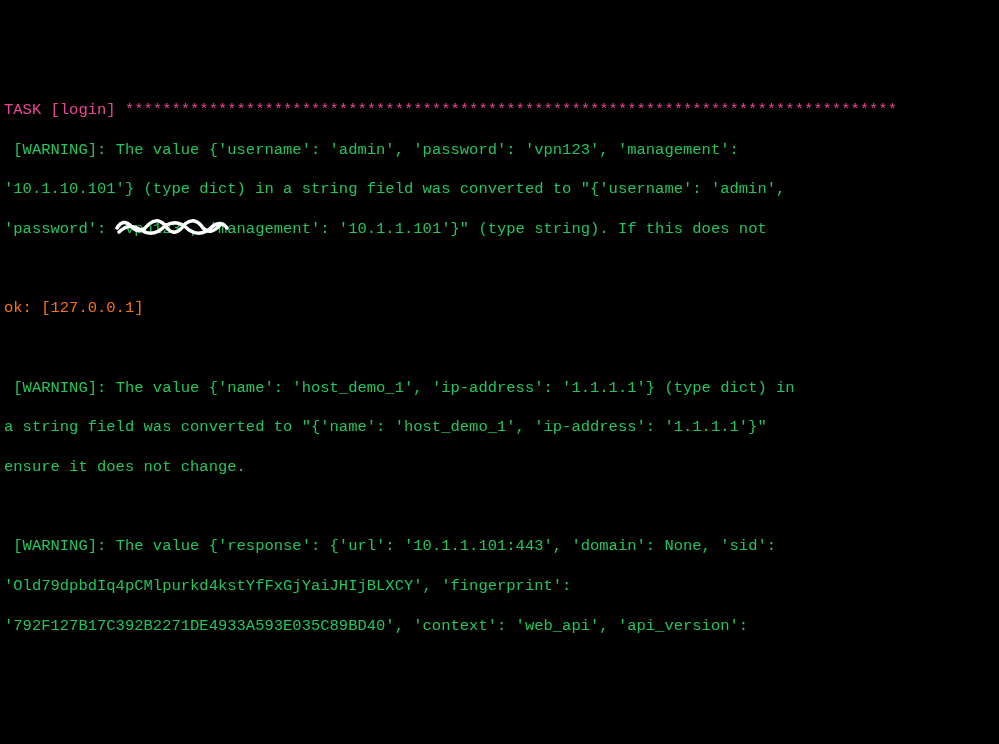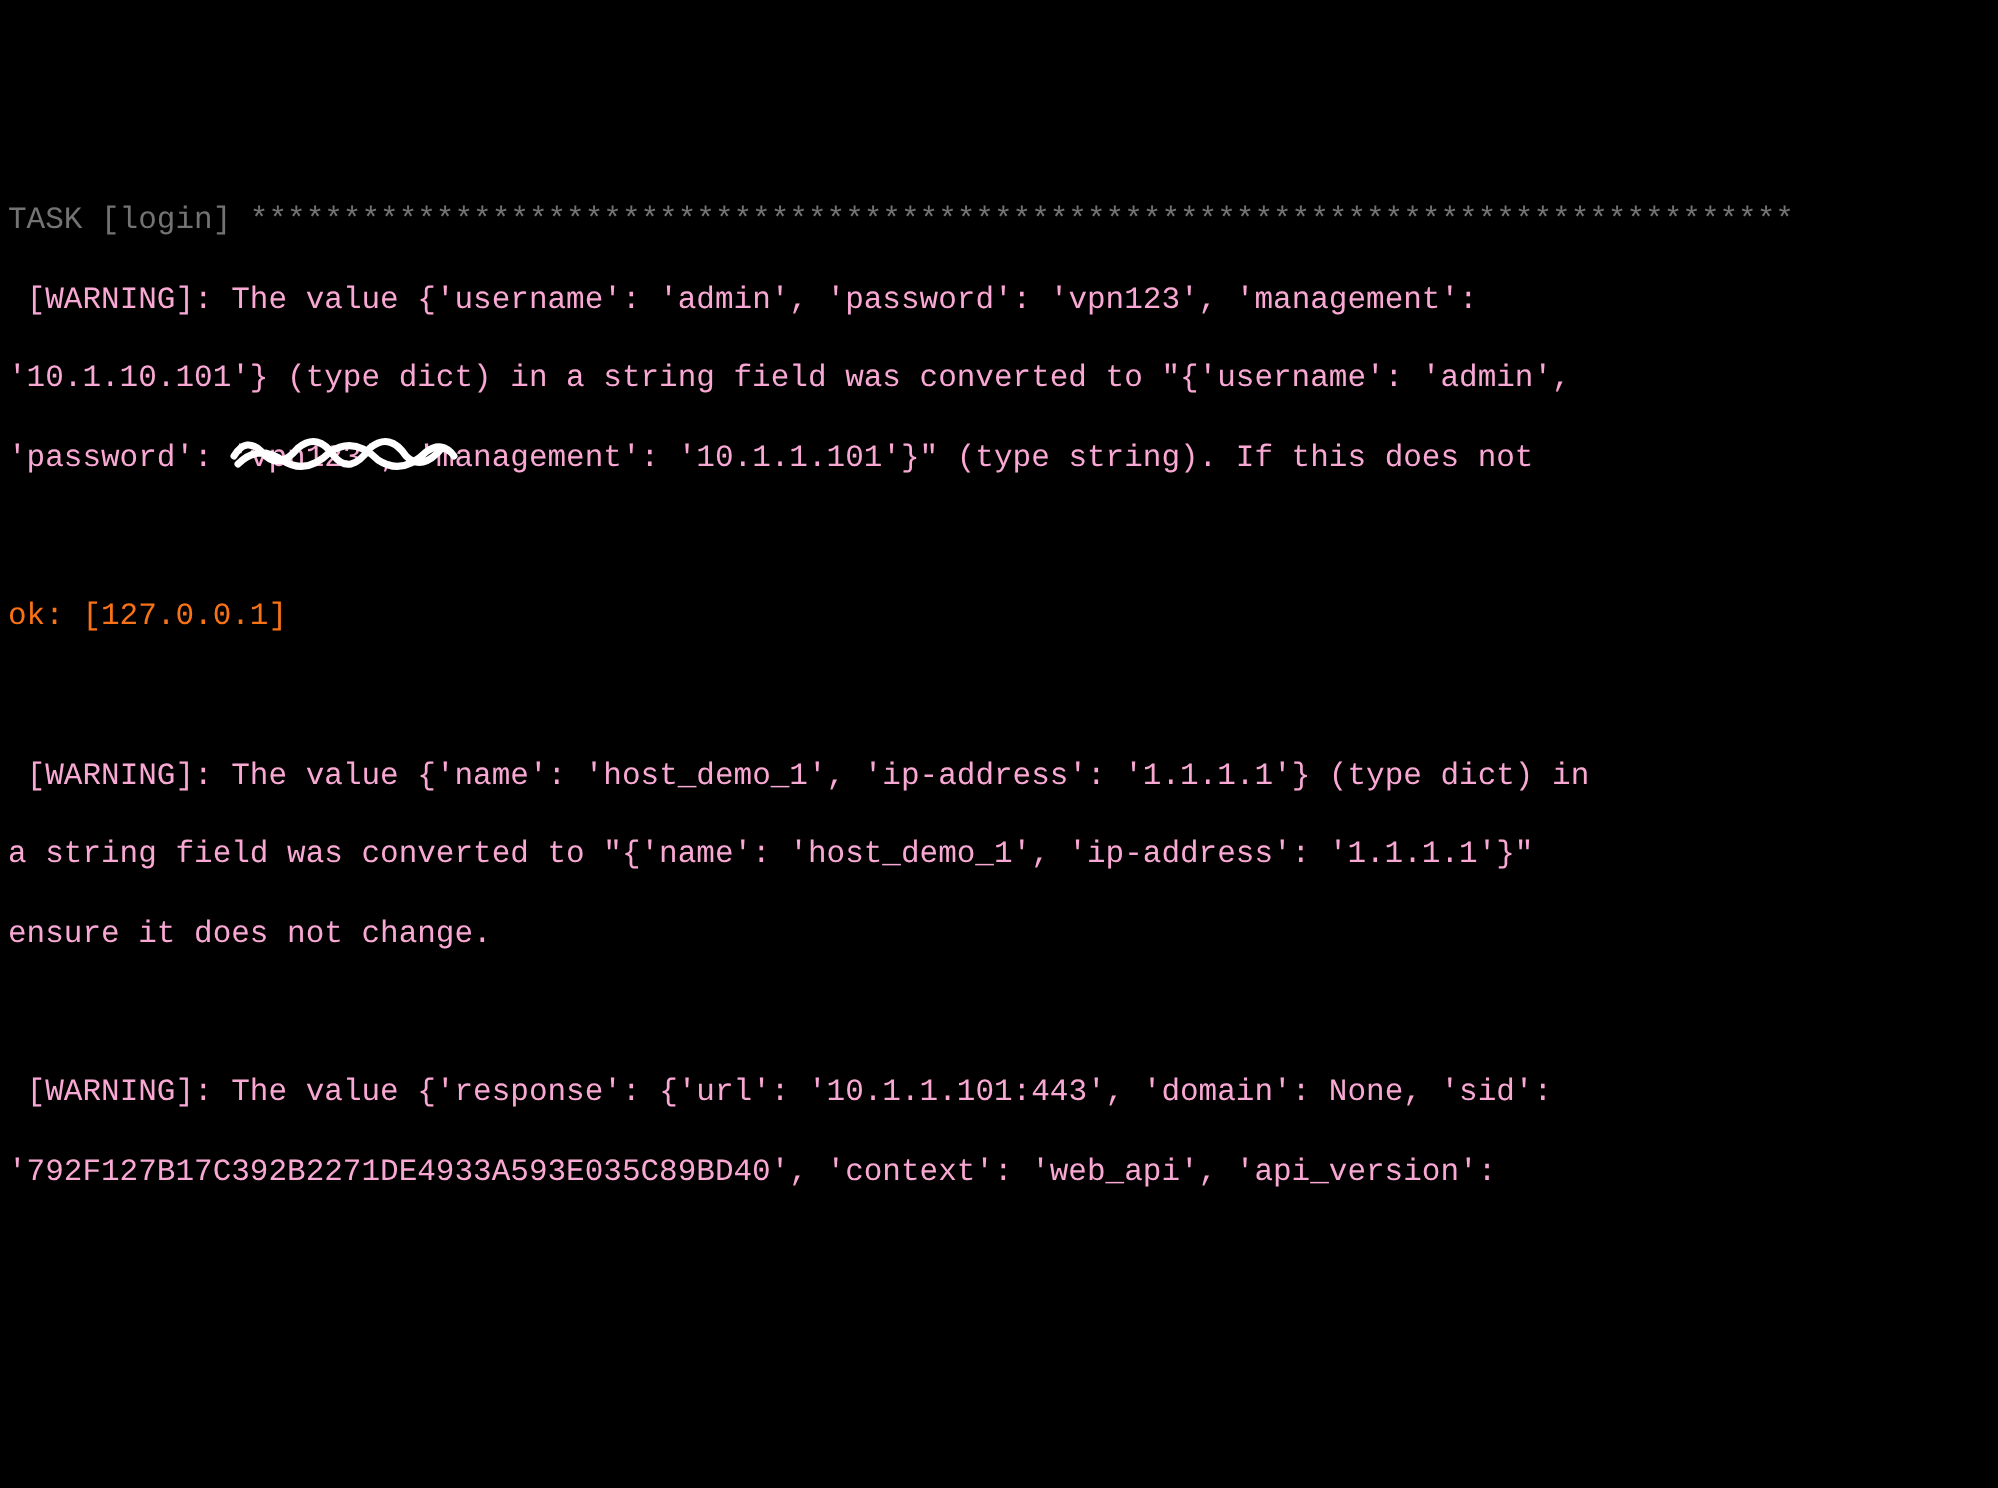--- a/index.html
+++ b/index.html
@@ -13,24 +13,24 @@
       font-size: 15.5px;
       line-height: 1.28;
       padding: 2px 4px;
       width: 999px;
       height: 744px;
       overflow: hidden;
       white-space: pre-wrap;
       word-break: break-all;
     }
     .task-header {
-      color: #737373;
+      color: #ec4899;
     }
     .warning-magenta {
-      color: #f9a8d4;
+      color: #22c55e;
       font-family: Liberation Mono, monospace;
     }
     .ok-host {
       color: #f97316;
     }
     .blank {
       height: 1.28em;
     }
     .scribble-wrap {
       position: relative;
@@ -58,20 +58,21 @@
           <path d="M 4 14 Q 10 4, 18 12 Q 26 22, 36 10 Q 46 2, 54 14 Q 62 24, 72 10 Q 82 2, 90 14 Q 98 22, 108 10 M 6 18 Q 16 8, 28 16 Q 40 24, 52 12 Q 64 4, 76 16 Q 88 24, 100 12 Q 108 6, 114 14" stroke="#ffffff" stroke-width="3.5" fill="none" stroke-linecap="round"></path>
         </svg></span><span>', 'management': '10.1.1.101'}" (type string). If this does not</span></div>
 <div class="blank"></div>
 <div class="ok-host">ok: [127.0.0.1]</div>
 <div class="blank"></div>
 <div class="warning-magenta"> [WARNING]: The value {'name': 'host_demo_1', 'ip-address': '1.1.1.1'} (type dict) in</div>
 <div class="warning-magenta">a string field was converted to "{'name': 'host_demo_1', 'ip-address': '1.1.1.1'}"</div>
 <div class="warning-magenta">ensure it does not change.</div>
 <div class="blank"></div>
 <div class="warning-magenta"> [WARNING]: The value {'response': {'url': '10.1.1.101:443', 'domain': None, 'sid':</div>
+<div class="warning-magenta">'Old79dpbdIq4pCMlpurkd4kstYfFxGjYaiJHIjBLXCY', 'fingerprint':</div>
 <div class="warning-magenta">'792F127B17C392B2271DE4933A593E035C89BD40', 'context': 'web_api', 'api_version':</div>
 
 
 
 
 
 
 
 
 

